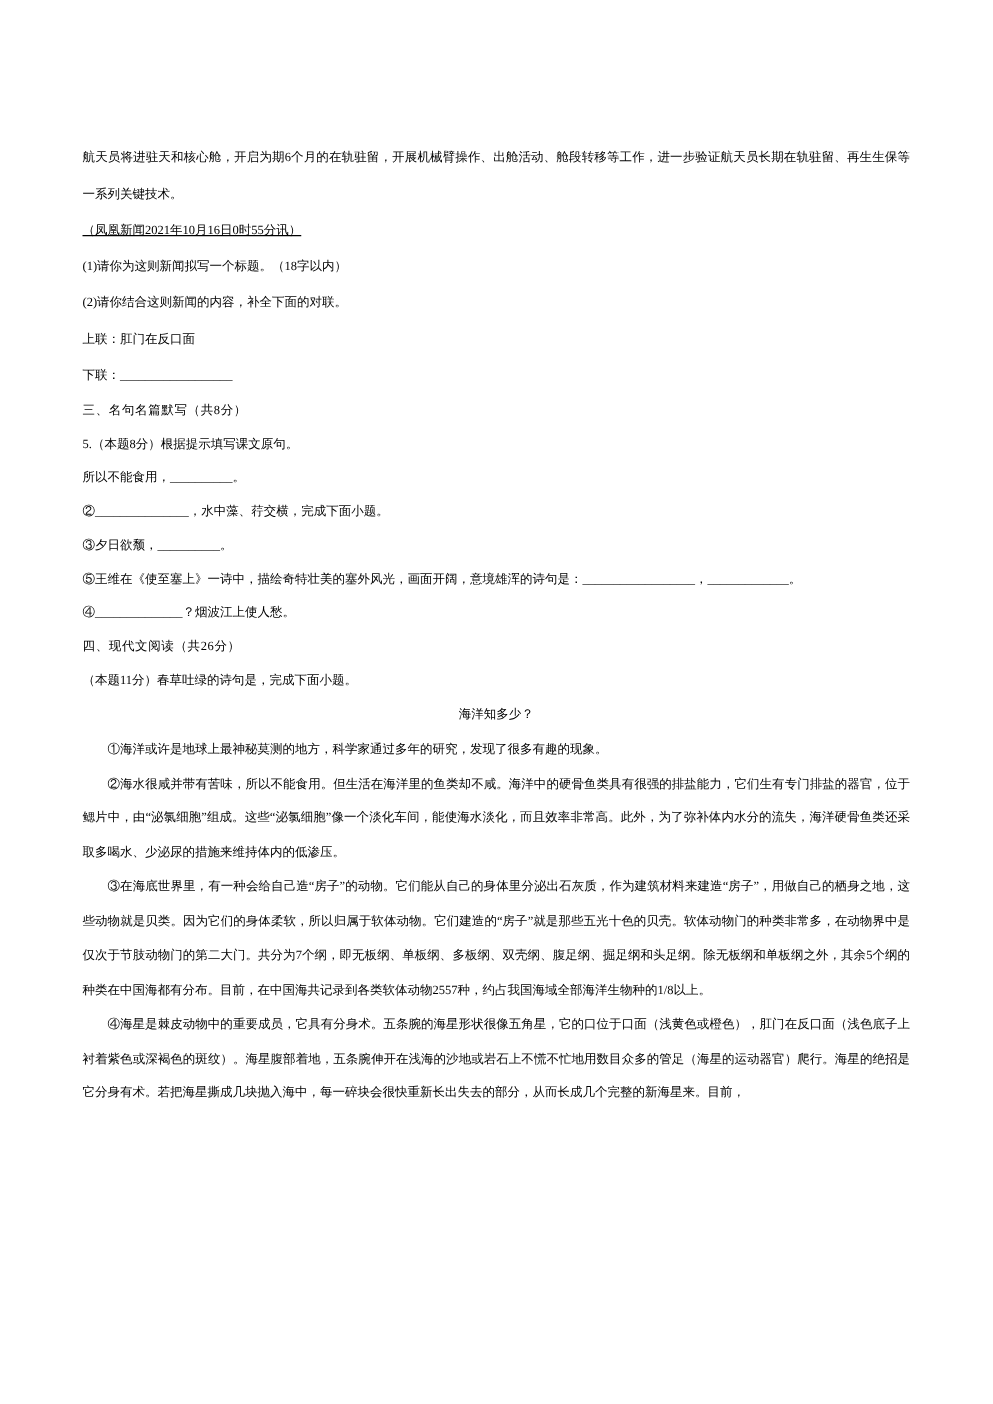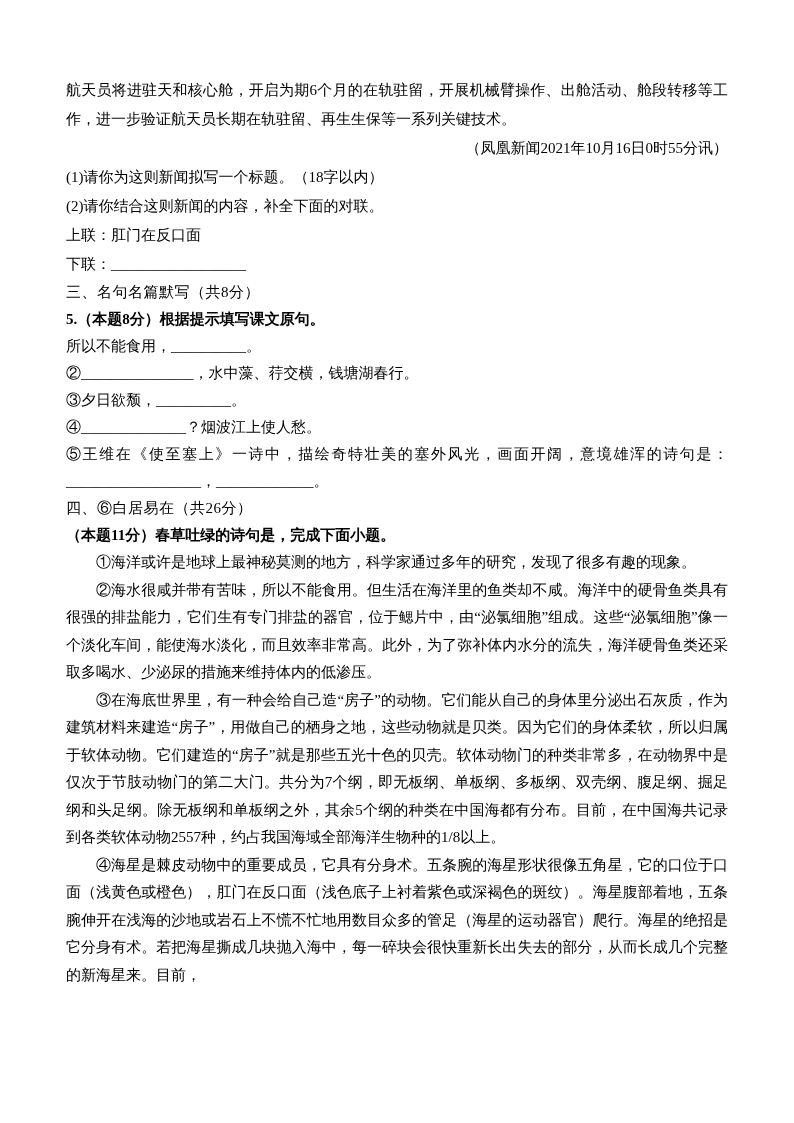--- a/index.html
+++ b/index.html
@@ -7,51 +7,50 @@
     padding: 0;
     background: #ffffff;
   }
   .page {
     position: relative;
     width: 794px;
     height: 1123px;
     box-sizing: border-box;
     background: #ffffff;
     color: #000000;
-    padding: 76px 66px 0 66px;
+    padding: 112px 66px 0 66px;
     font-family: "Liberation Serif", "DejaVu Serif", serif;
-    font-size: 15px;
+    font-size: 10px;
     overflow: hidden;
   }
   .page p {
     margin: 0;
   }
   .news-body {
     line-height: 29px;
     text-align: justify;
   }
   .attribution {
     line-height: 29px;
-    text-align: right;
+    text-decoration: underline;
   }
   .q-line {
     line-height: 29px;
     text-align: justify;
   }
   .couplet {
     line-height: 29px;
   }
   .section-heading {
     font-weight: normal;
     line-height: 27px;
     letter-spacing: 0.5px;
   }
   .intro-line {
     line-height: 27px;
-    font-weight: bold;
   }
   .dictation-item {
     line-height: 27px;
     text-align: justify;
   }
   .passage-title {
     line-height: 28px;
     text-align: center;
   }
   .passage-para {
@@ -76,33 +75,34 @@
   <p class="couplet">上联：肛门在反口面</p>
 
   <p class="couplet">下联：__________________</p>
 
   <p class="section-heading">三、名句名篇默写（共8分）</p>
 
   <p class="intro-line">5.（本题8分）根据提示填写课文原句。</p>
 
   <p class="dictation-item">所以不能食用，__________。</p>
 
-  <p class="dictation-item">②_______________，水中藻、荇交横，钱塘湖春行。</p>
+  <p class="dictation-item">②_______________，水中藻、荇交横，完成下面小题。</p>
 
   <p class="dictation-item">③夕日欲颓，__________。</p>
 
+  <p class="dictation-item">⑤王维在《使至塞上》一诗中，描绘奇特壮美的塞外风光，画面开阔，意境雄浑的诗句是：__________________，_____________。</p>
+
   <p class="dictation-item">④______________？烟波江上使人愁。</p>
 
-  <p class="dictation-item">⑤王维在《使至塞上》一诗中，描绘奇特壮美的塞外风光，画面开阔，意境雄浑的诗句是：__________________，_____________。</p>
 
-
-  <p class="section-heading">四、⑥白居易在（共26分）</p>
+  <p class="section-heading">四、现代文阅读（共26分）</p>
 
   <p class="intro-line">（本题11分）春草吐绿的诗句是，完成下面小题。</p>
 
+  <p class="passage-title">海洋知多少？</p>
 
   <p class="passage-para">①海洋或许是地球上最神秘莫测的地方，科学家通过多年的研究，发现了很多有趣的现象。</p>
 
   <p class="passage-para">②海水很咸并带有苦味，所以不能食用。但生活在海洋里的鱼类却不咸。海洋中的硬骨鱼类具有很强的排盐能力，它们生有专门排盐的器官，位于鳃片中，由“泌氯细胞”组成。这些“泌氯细胞”像一个淡化车间，能使海水淡化，而且效率非常高。此外，为了弥补体内水分的流失，海洋硬骨鱼类还采取多喝水、少泌尿的措施来维持体内的低渗压。</p>
 
   <p class="passage-para">③在海底世界里，有一种会给自己造“房子”的动物。它们能从自己的身体里分泌出石灰质，作为建筑材料来建造“房子”，用做自己的栖身之地，这些动物就是贝类。因为它们的身体柔软，所以归属于软体动物。它们建造的“房子”就是那些五光十色的贝壳。软体动物门的种类非常多，在动物界中是仅次于节肢动物门的第二大门。共分为7个纲，即无板纲、单板纲、多板纲、双壳纲、腹足纲、掘足纲和头足纲。除无板纲和单板纲之外，其余5个纲的种类在中国海都有分布。目前，在中国海共记录到各类软体动物2557种，约占我国海域全部海洋生物种的1/8以上。</p>
 
   <p class="passage-para">④海星是棘皮动物中的重要成员，它具有分身术。五条腕的海星形状很像五角星，它的口位于口面（浅黄色或橙色），肛门在反口面（浅色底子上衬着紫色或深褐色的斑纹）。海星腹部着地，五条腕伸开在浅海的沙地或岩石上不慌不忙地用数目众多的管足（海星的运动器官）爬行。海星的绝招是它分身有术。若把海星撕成几块抛入海中，每一碎块会很快重新长出失去的部分，从而长成几个完整的新海星来。目前，</p>
 
 </div>

